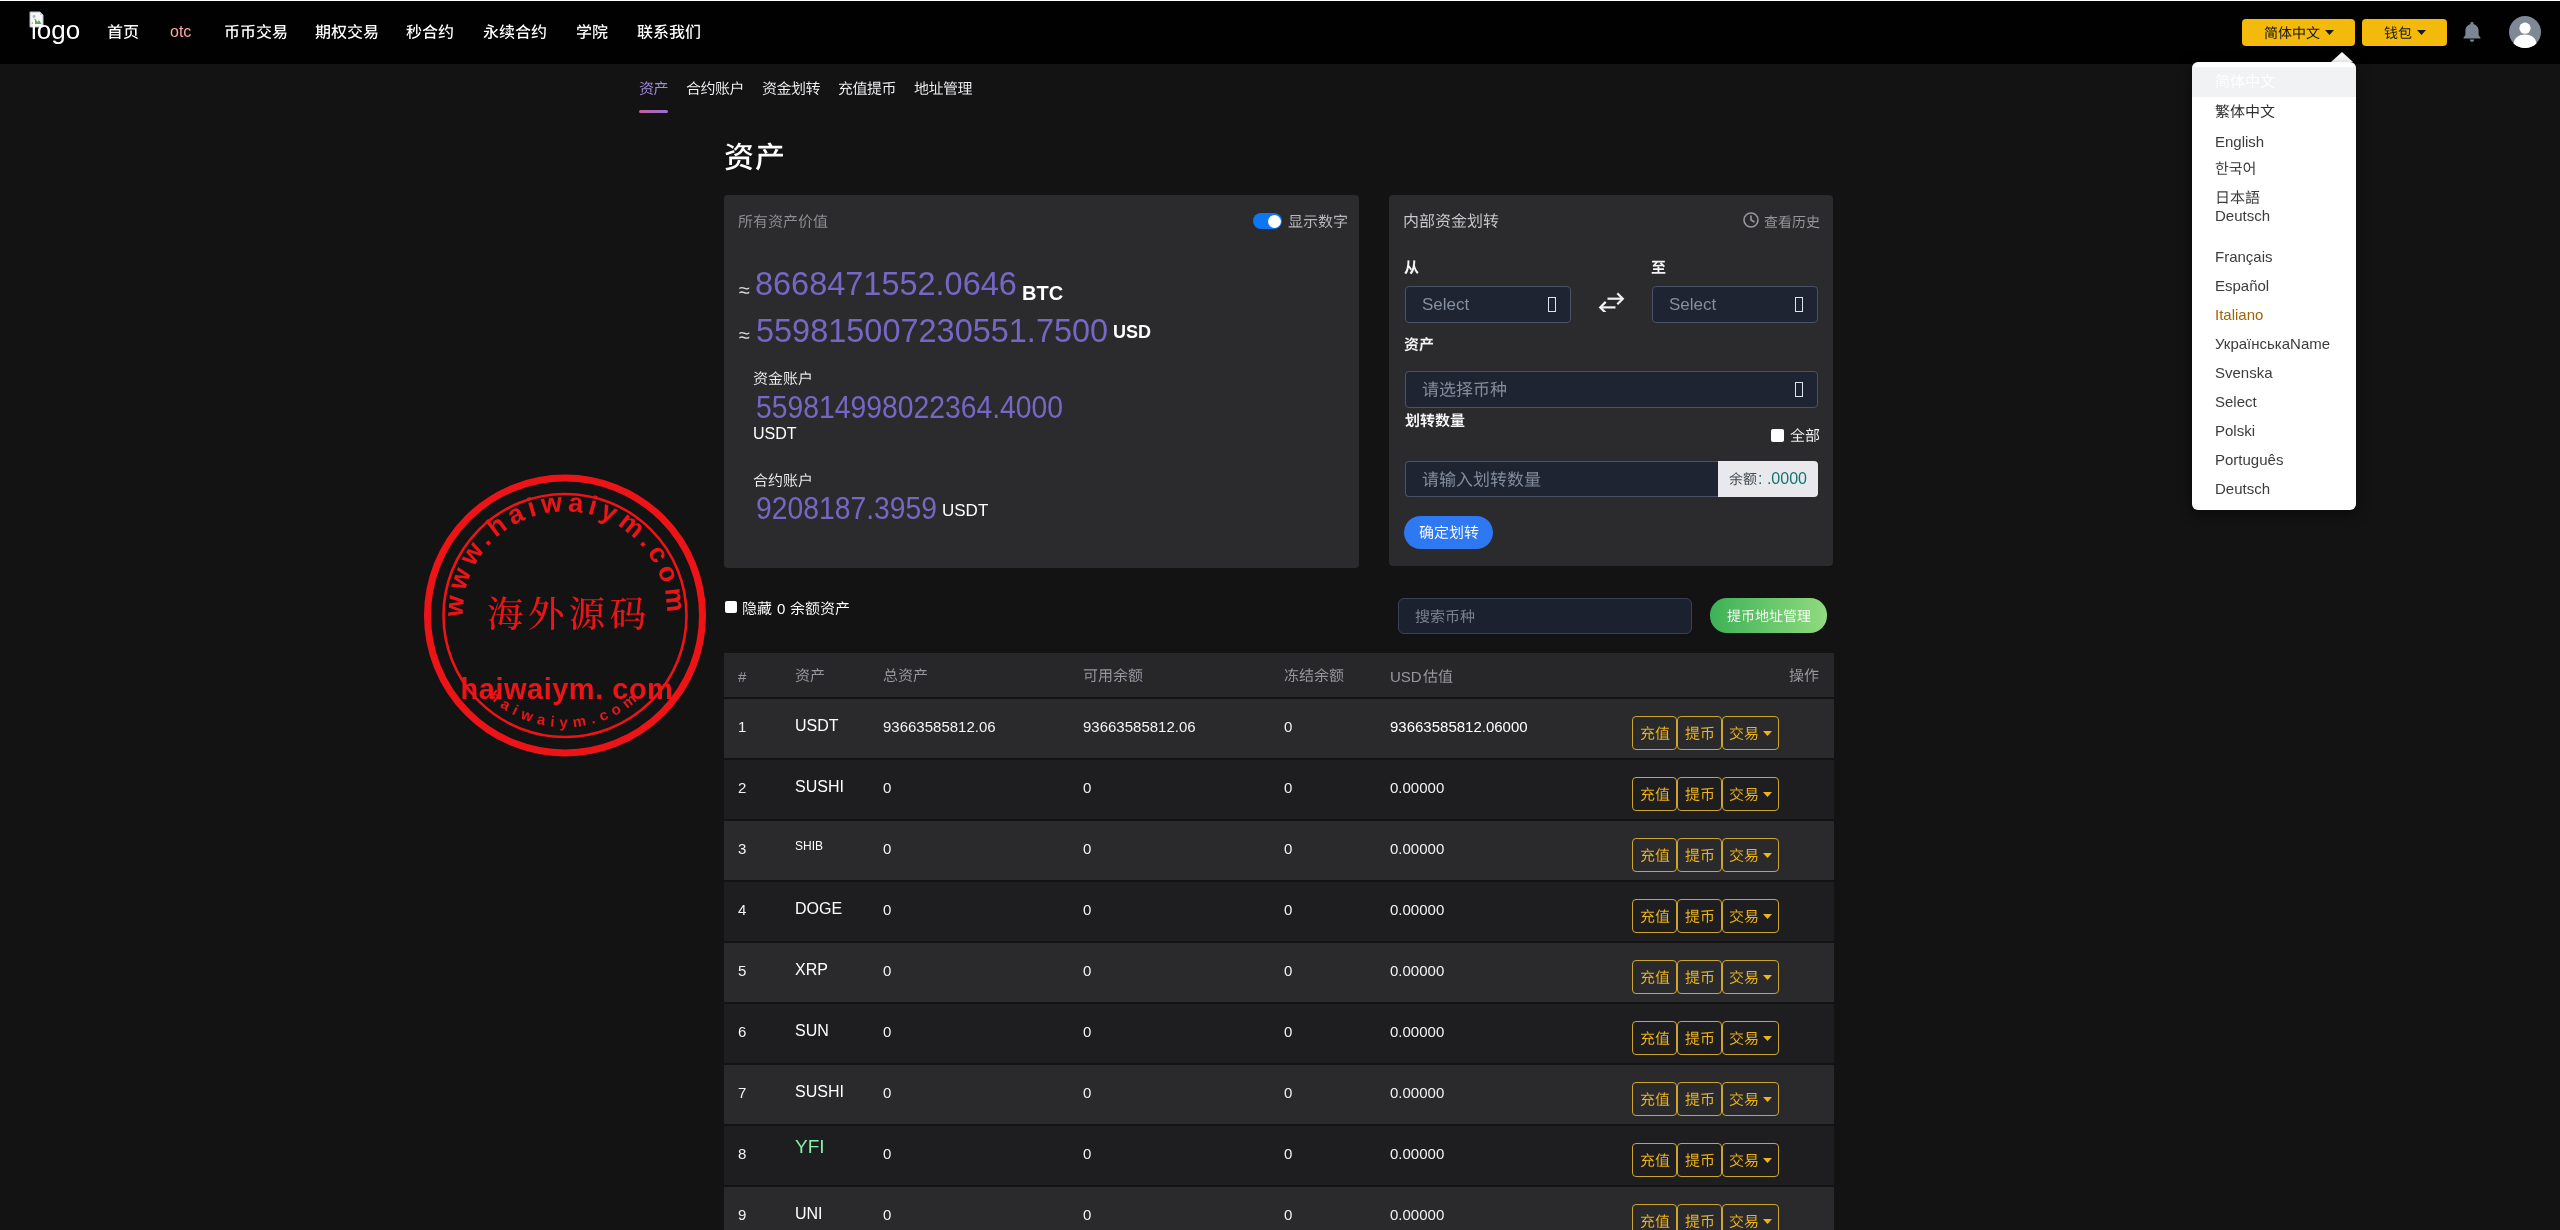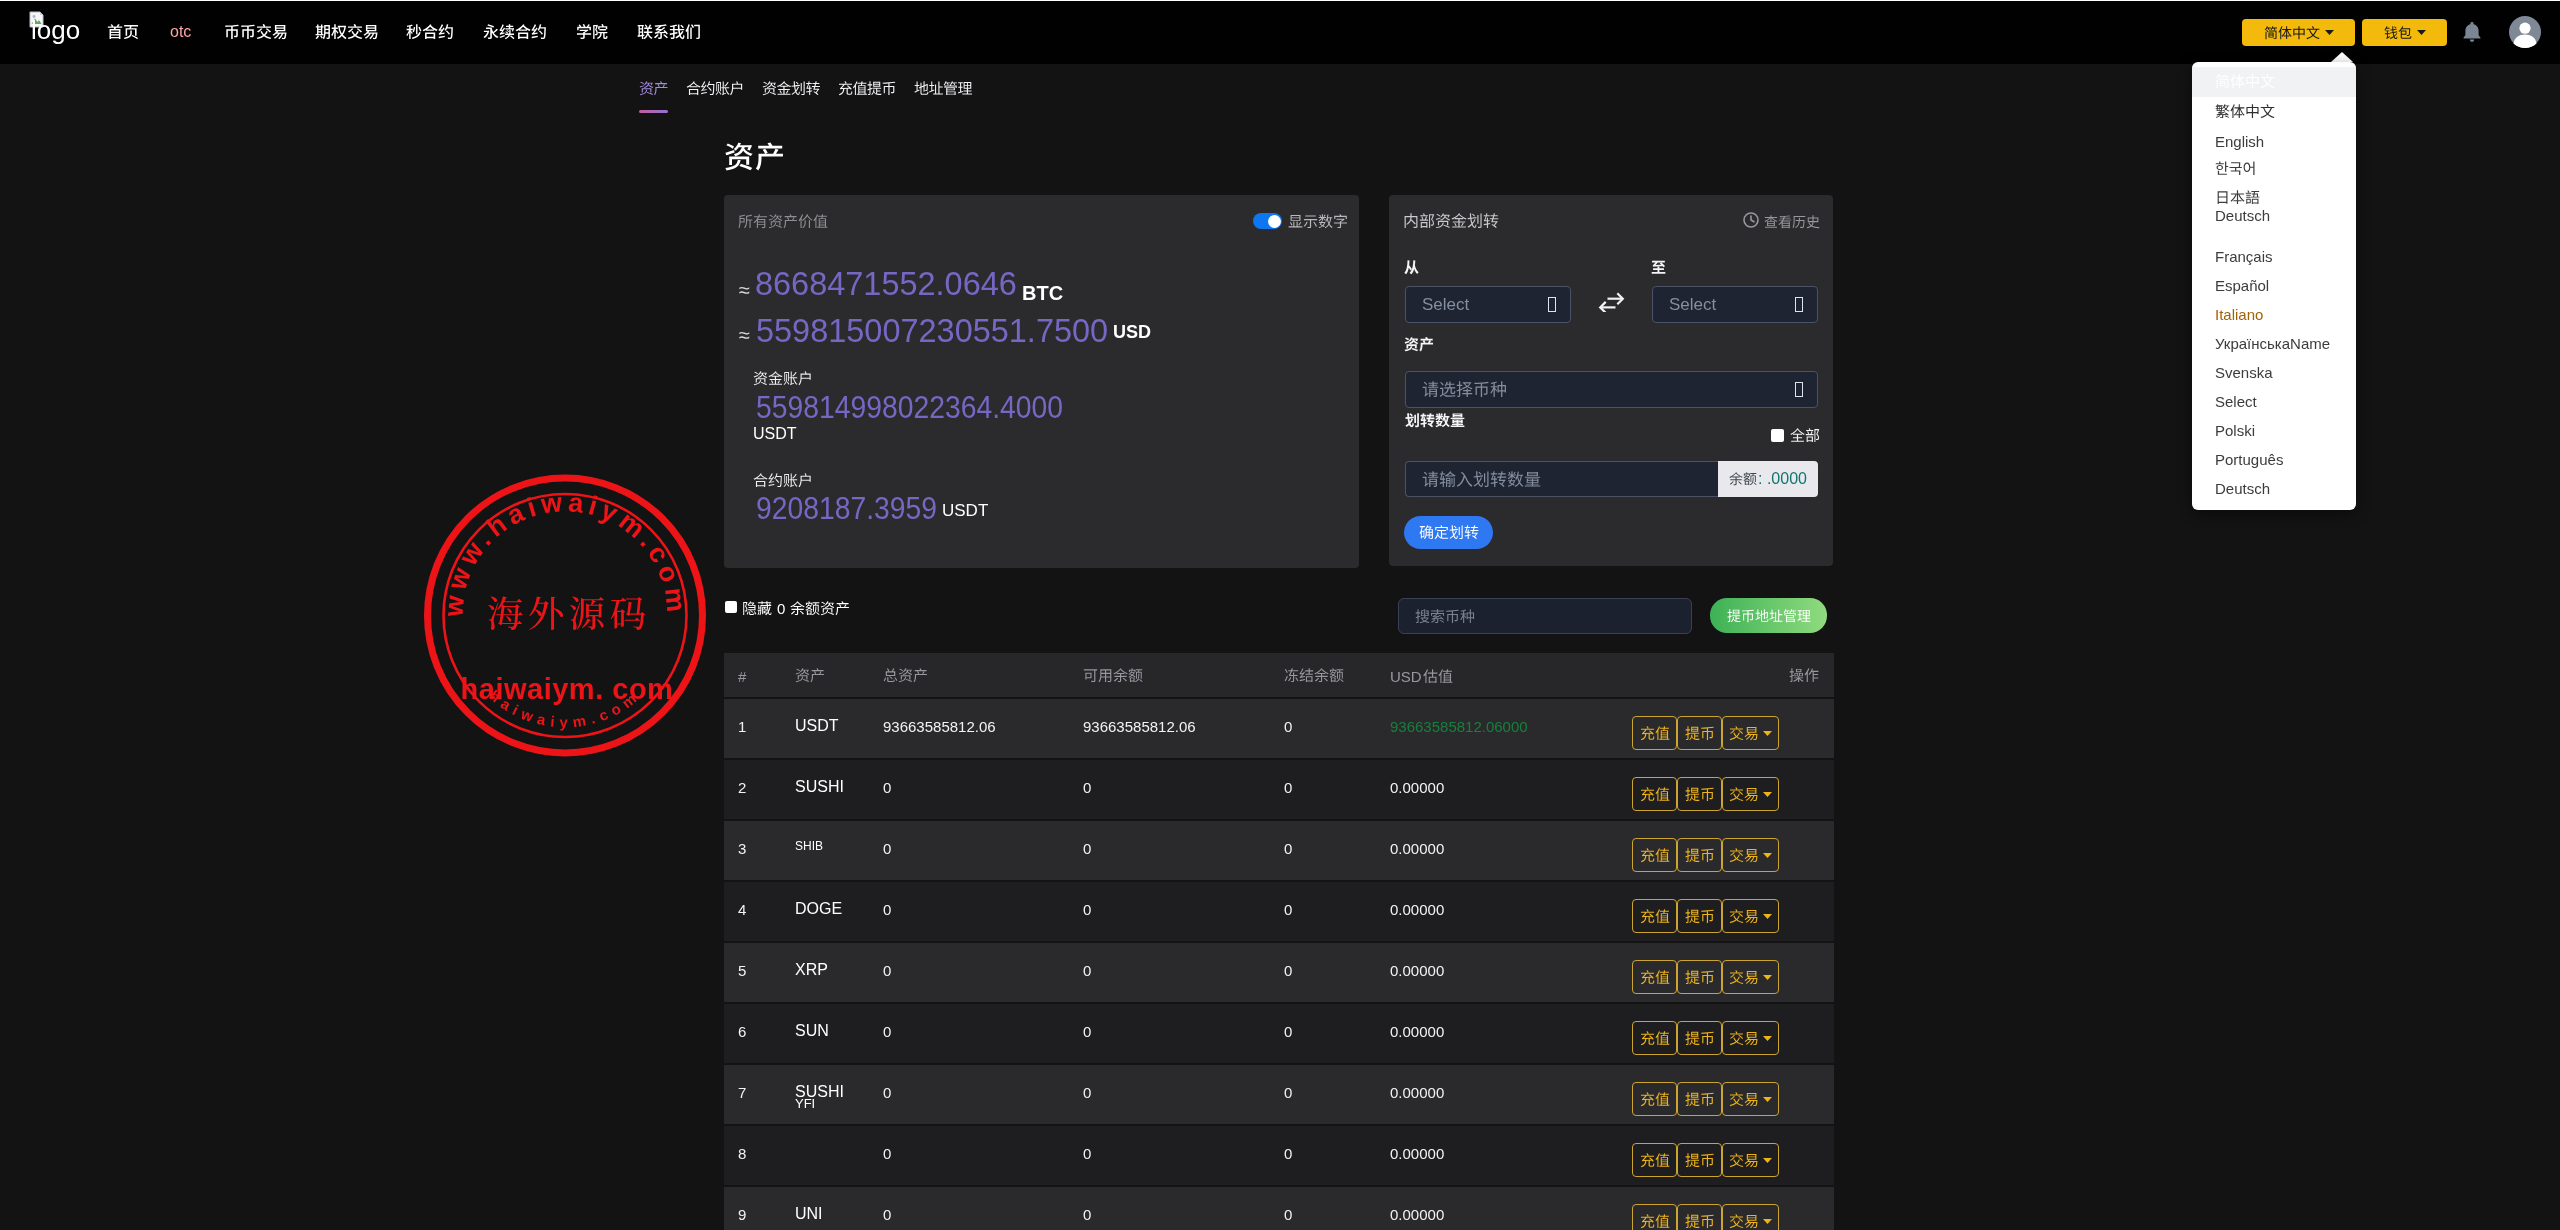--- a/index.html
+++ b/index.html
@@ -608,21 +608,21 @@
           <use href="#g4f5cr" x="1000"></use>
         </g>
       </svg>
     </div>
     <div class="abs" style="left:724px;top:699.0px;width:1110px;height:58.5px;background:#2a2a2c"></div>
     <div class="abs" style="left:738px;top:718.0px;font-size:15px;color:#f2f2f3">1</div>
     <div class="abs" style="left:795px;top:717.0px;font-size:16px;color:#fff">USDT</div>
     <div class="abs" style="left:883px;top:718.0px;font-size:15px;color:#f2f2f3">93663585812.06</div>
     <div class="abs" style="left:1083px;top:718.0px;font-size:15px;color:#f2f2f3">93663585812.06</div>
     <div class="abs" style="left:1284px;top:718.0px;font-size:15px;color:#f2f2f3">0</div>
-    <div class="abs" style="left:1390px;top:718.0px;font-size:15px;color:#15803d">93663585812.06000</div>
+    <div class="abs" style="left:1390px;top:718.0px;font-size:15px;color:#ffffff">93663585812.06000</div>
     <div class="abs flex" style="left:1632px;top:716.0px;width:45px;height:34px;border:1px solid #cda430;border-radius:4px;justify-content:center">
       <svg width="30.0" height="15" viewBox="0 0 30.0 15" style="display:block;">
         <g fill="#eeb41c" transform="translate(0,12.90) scale(0.01500,-0.01500)">
           <use href="#g5145r" x="0"></use>
           <use href="#g503cr" x="1000"></use>
         </g>
       </svg>
     </div>
     <div class="abs flex" style="left:1677px;top:716.0px;width:45px;height:34px;border:1px solid #cda430;border-radius:4px;justify-content:center">
       <svg width="30.0" height="15" viewBox="0 0 30.0 15" style="display:block;">
@@ -842,21 +842,21 @@
           <use href="#g4ea4r" x="0"></use>
           <use href="#g6613r" x="1000"></use>
         </g>
       </svg>
       <svg width="9" height="5" viewBox="0 0 9 5" style="margin-left:4px">
         <path d="M0 0 L9 0 L4.5 5 Z" fill="#eeb41c"></path>
       </svg>
     </div>
     <div class="abs" style="left:724px;top:1126.0px;width:1110px;height:58.5px;background:#1e1e20"></div>
     <div class="abs" style="left:738px;top:1145.0px;font-size:15px;color:#f2f2f3">8</div>
-    <div class="abs" style="left:795px;top:1096px;font-size:13px;color:#ffffff">YFI</div>
+    <div class="abs" style="left:795px;top:1136px;font-size:19px;color:#86efac">YFI</div>
     <div class="abs" style="left:883px;top:1145.0px;font-size:15px;color:#f2f2f3">0</div>
     <div class="abs" style="left:1083px;top:1145.0px;font-size:15px;color:#f2f2f3">0</div>
     <div class="abs" style="left:1284px;top:1145.0px;font-size:15px;color:#f2f2f3">0</div>
     <div class="abs" style="left:1390px;top:1145.0px;font-size:15px;color:#f2f2f3">0.00000</div>
     <div class="abs flex" style="left:1632px;top:1143.0px;width:45px;height:34px;border:1px solid #cda430;border-radius:4px;justify-content:center">
       <svg width="30.0" height="15" viewBox="0 0 30.0 15" style="display:block;">
         <g fill="#eeb41c" transform="translate(0,12.90) scale(0.01500,-0.01500)">
           <use href="#g5145r" x="0"></use>
           <use href="#g503cr" x="1000"></use>
         </g>

